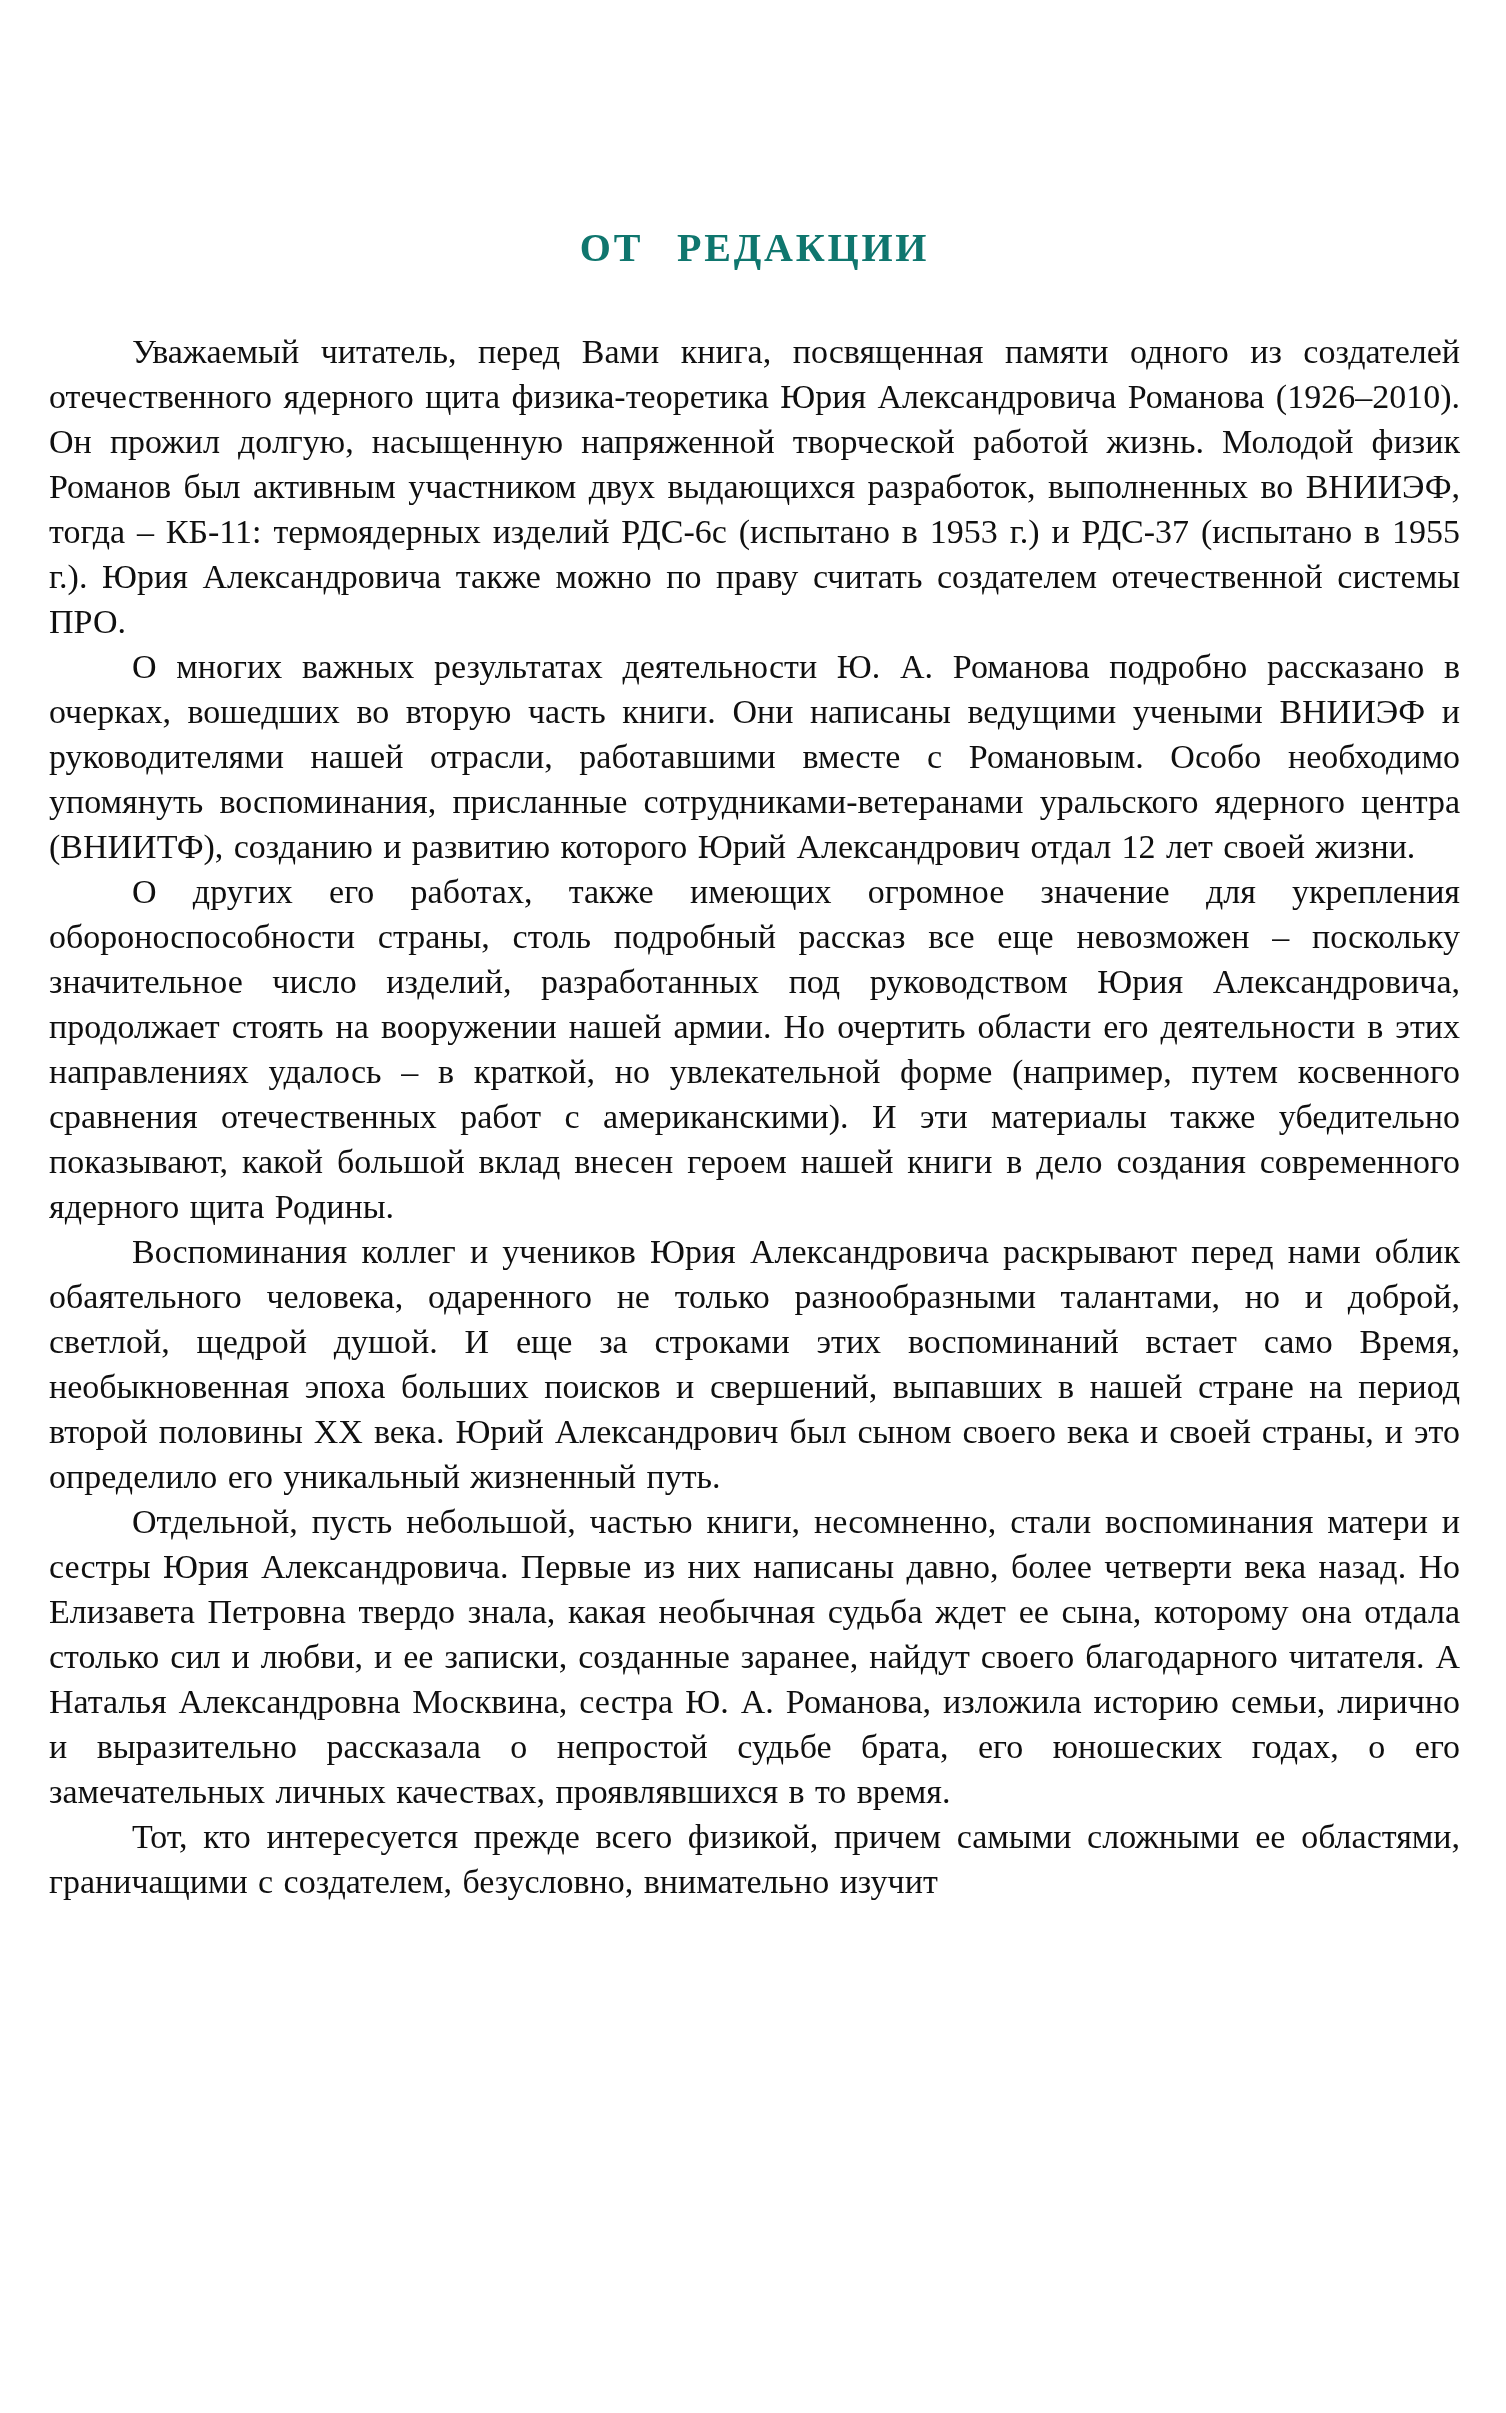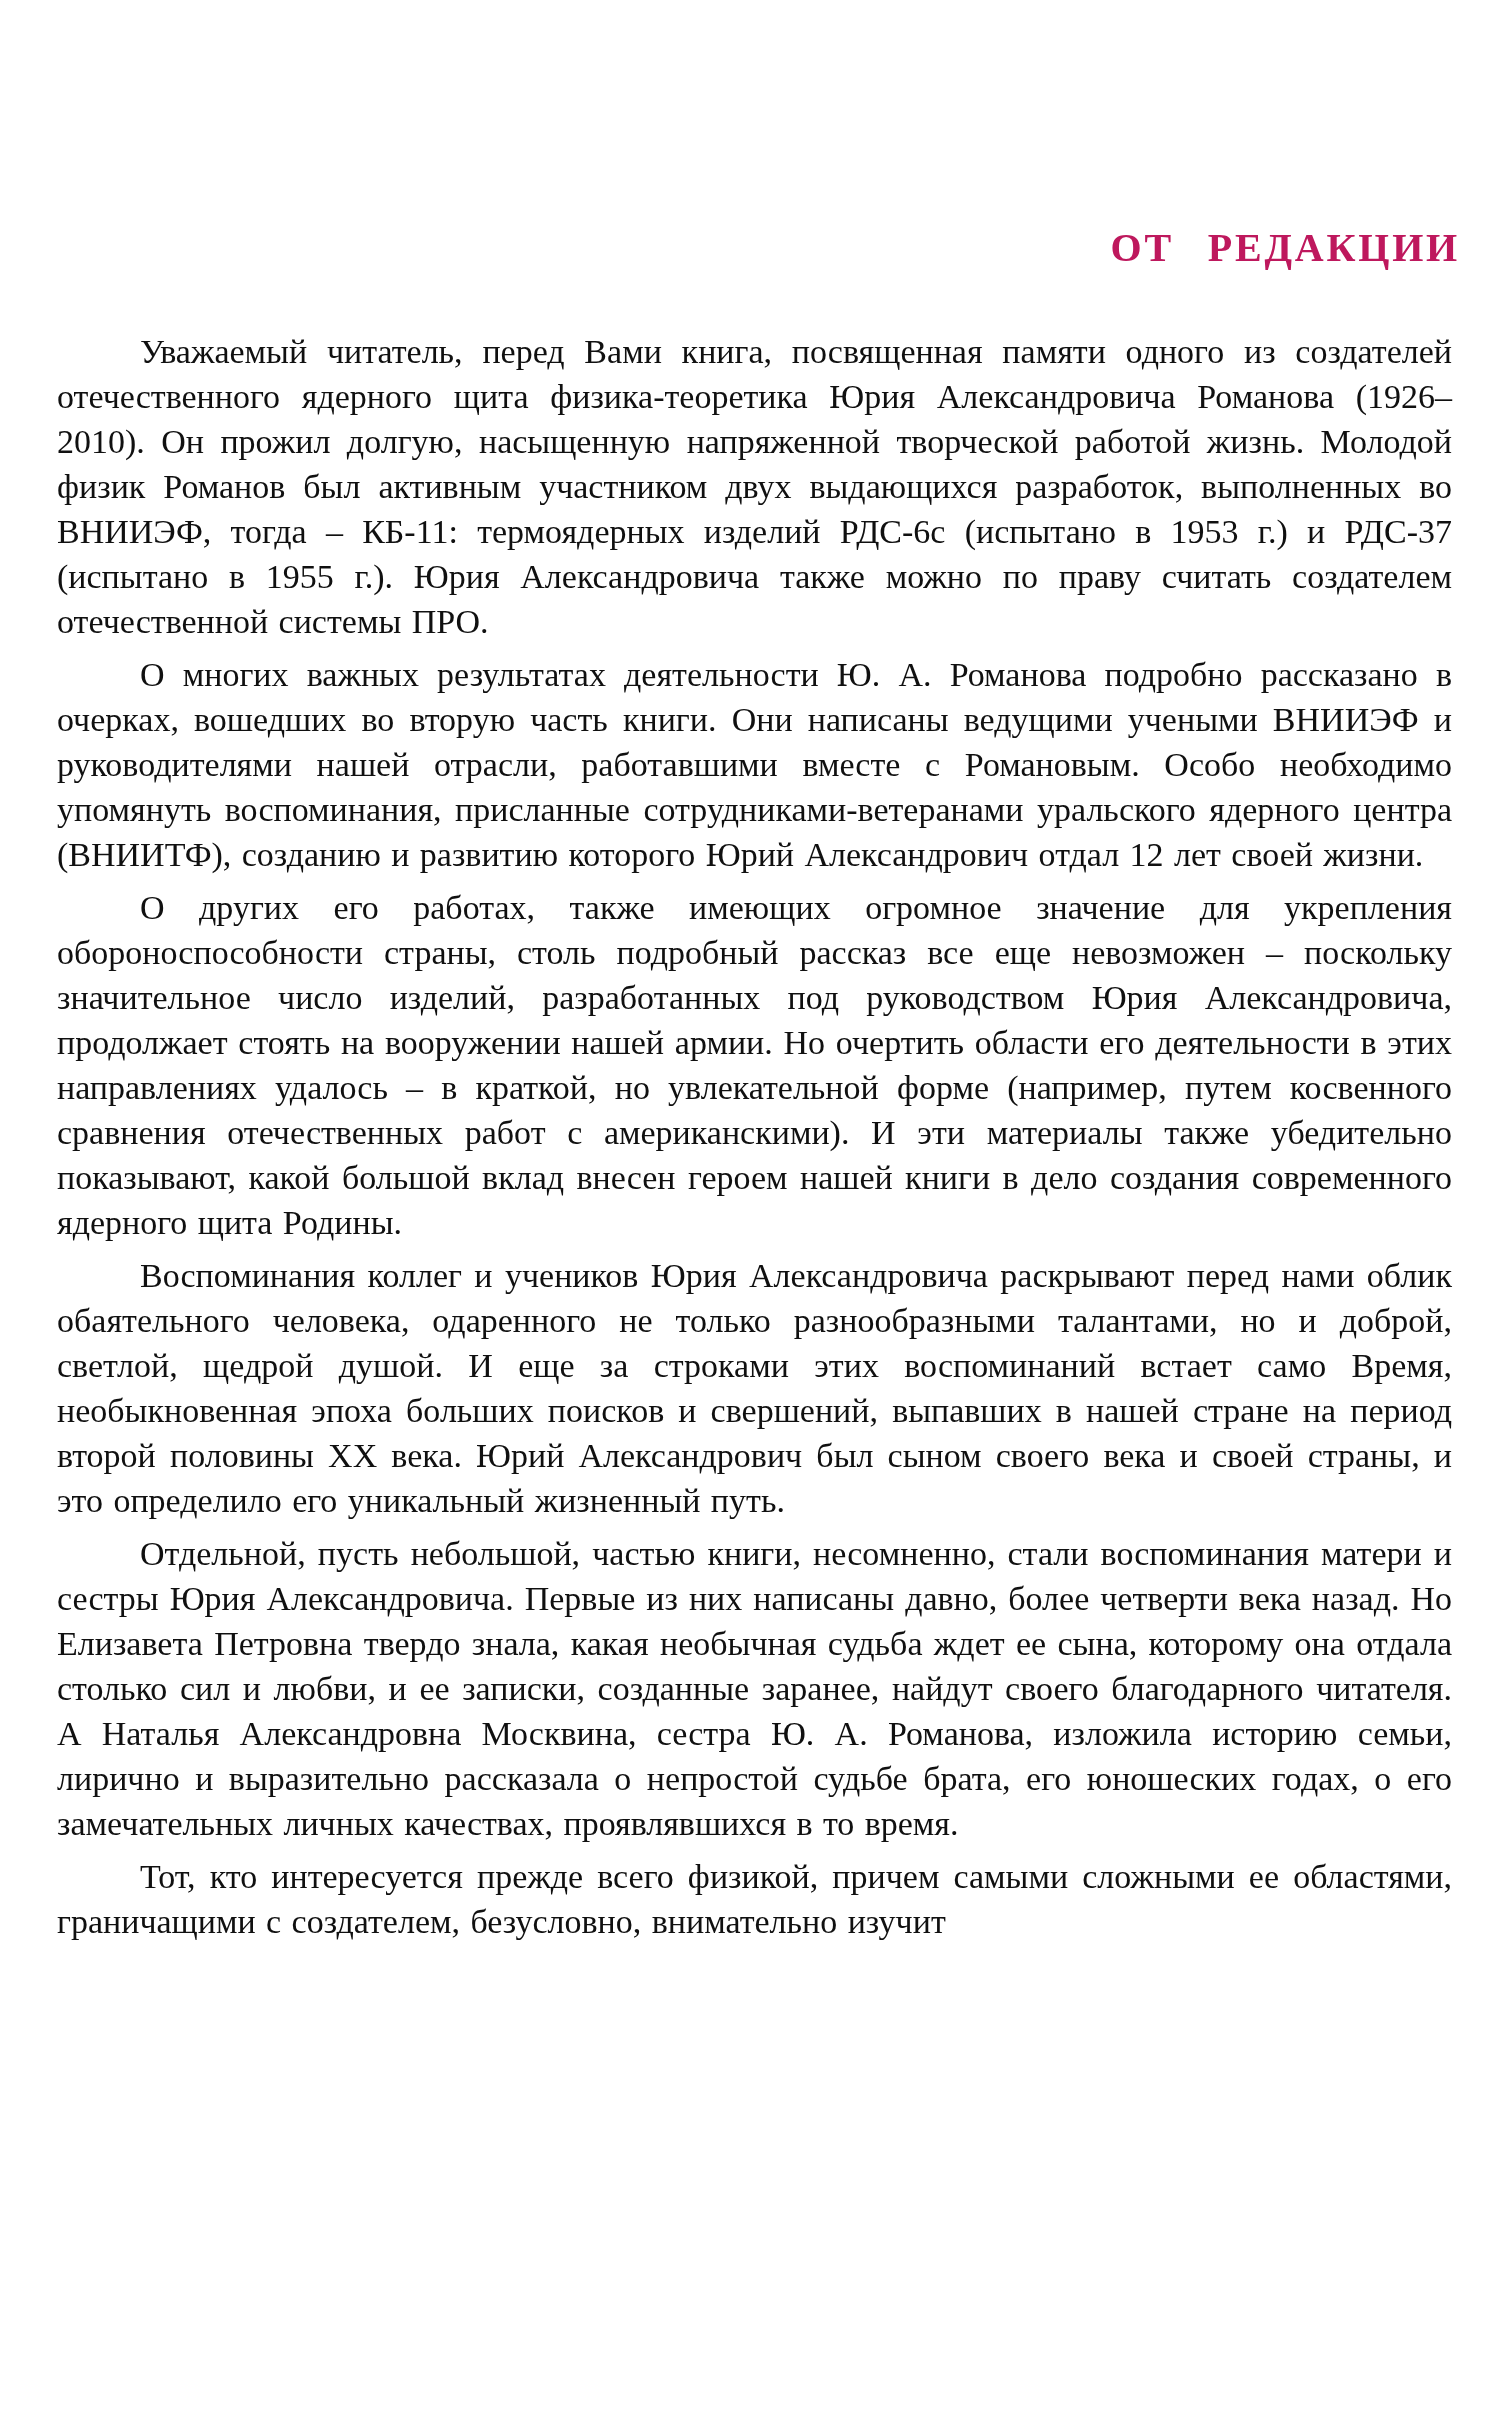--- a/index.html
+++ b/index.html
@@ -16,29 +16,29 @@
   }
   .page {
     box-sizing: border-box;
     width: 1507px;
     height: 2413px;
     padding: 224px 47px 38px 49px;
     background: #ffffff;
   }
   .title {
     margin: 0 0 58px 0;
-    text-align: right;
+    text-align: center;
     font-size: 40px;
     font-weight: bold;
     letter-spacing: 2.8px;
     word-spacing: 21px;
-    color: #be185d;
+    color: #0f766e;
   }
   .para {
-    margin: 8px;
+    margin: 0;
     font-size: 34px;
     line-height: 45px;
     text-align: justify;
     text-indent: 83px;
     word-spacing: 1.9px;
     color: #101010;
   }
 </style>
 </head>
 <body>

